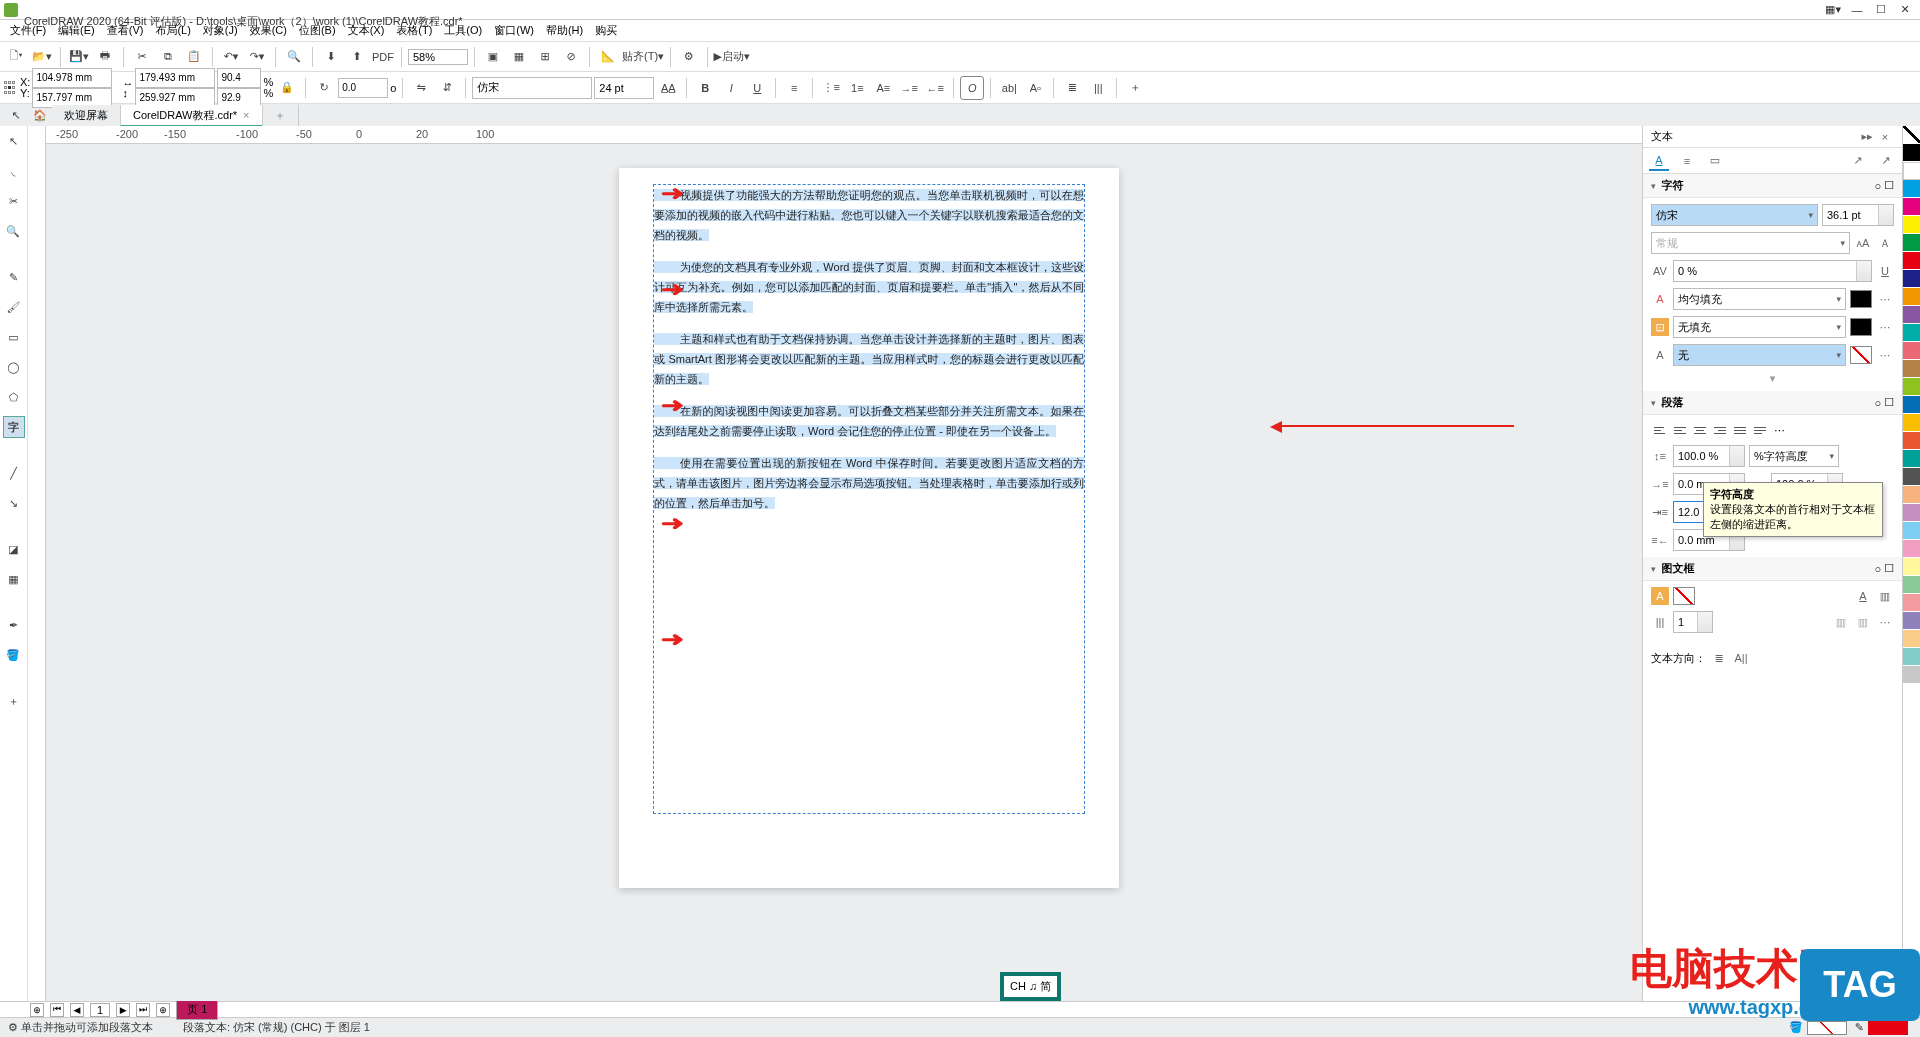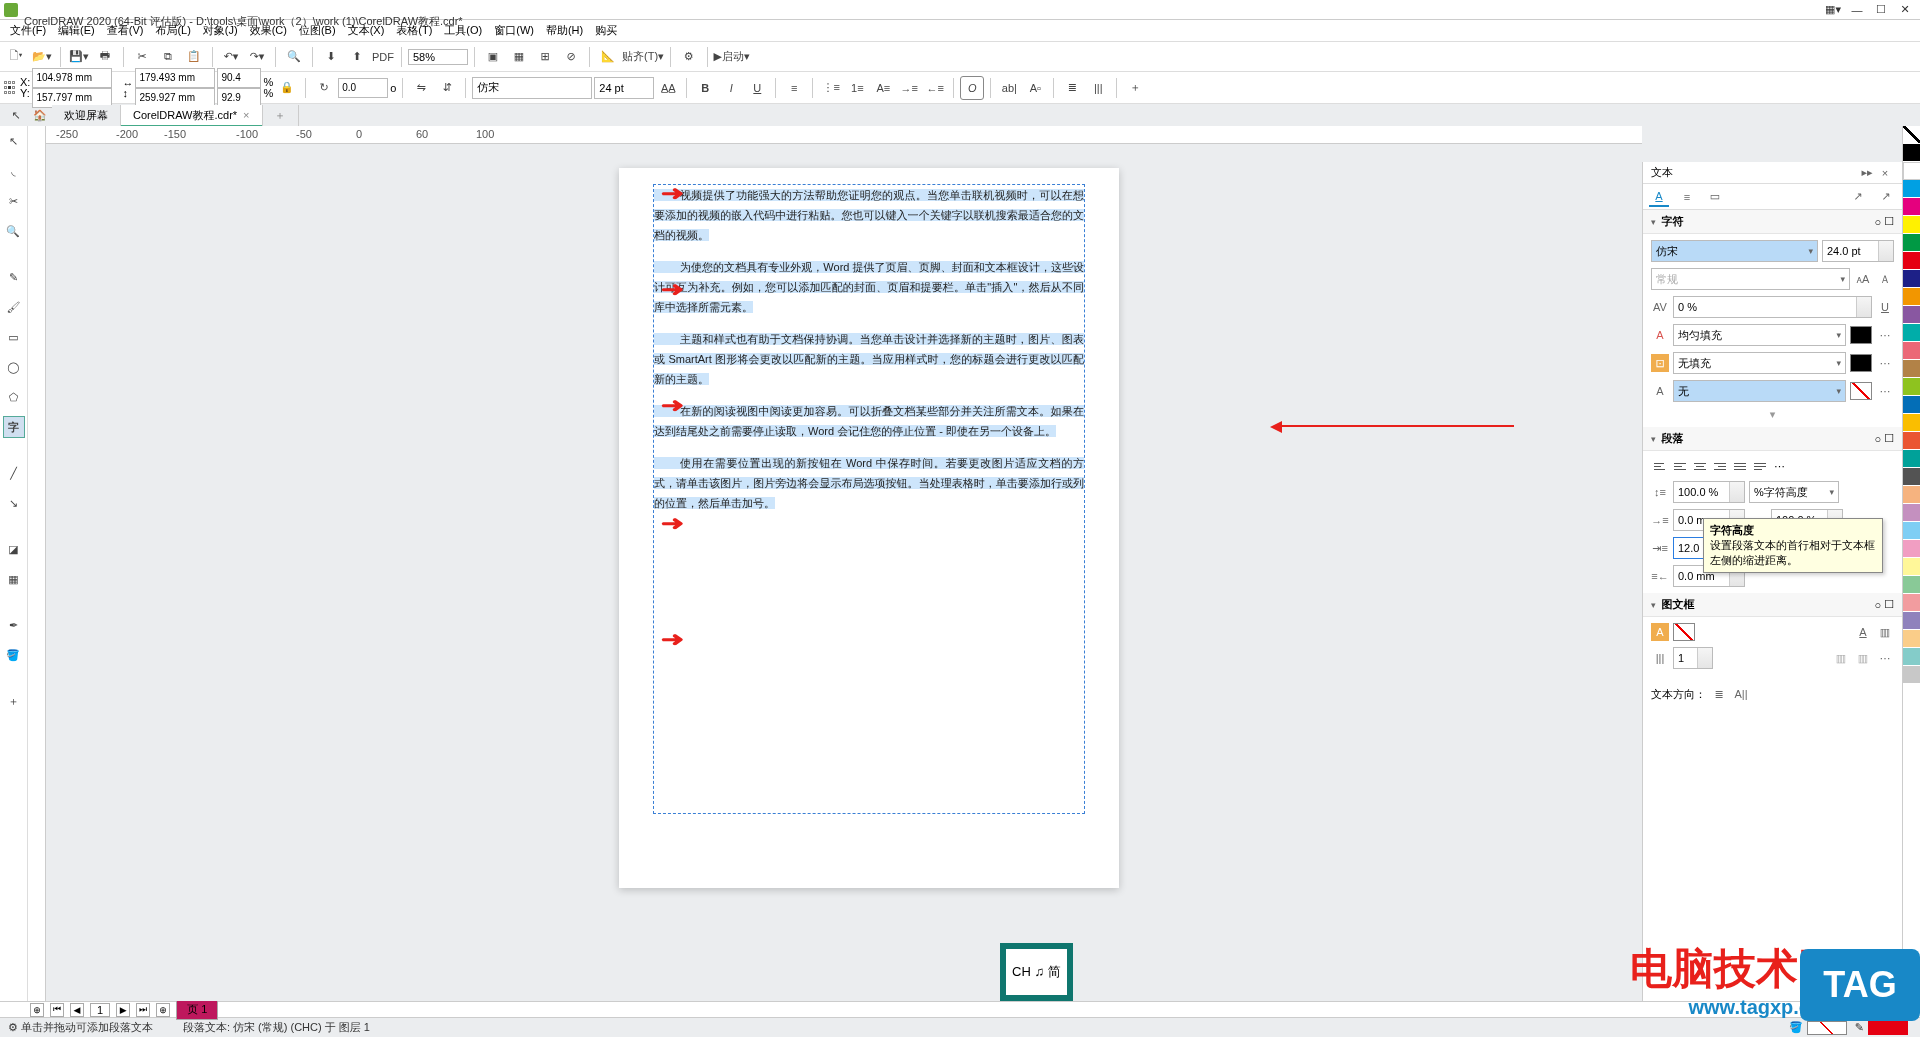--- a/index.html
+++ b/index.html
@@ -31,21 +31,21 @@
 .canvas-area{flex:1;position:relative;background:#ebedef;overflow:hidden;}
 .ruler-h{height:18px;background:#fff;border-bottom:1px solid #ccc;position:relative;font-size:9px;color:#555;}
 .ruler-h span{position:absolute;top:2px;}
 .canvas{position:absolute;left:50%;top:42px;transform:translateX(-45%);width:500px;height:720px;background:#fff;box-shadow:0 2px 8px rgba(0,0,0,.2);}
 .textframe{position:absolute;left:34px;top:16px;width:432px;height:630px;border:1px dashed #3a7fd5;}
 .textframe p{font-family:"SimSun","宋体",serif;font-size:13px;line-height:20px;color:#222;text-align:justify;margin-bottom:12px;}
 .textframe p span.hl{background:#cde5fb;}
 .redarrow{position:absolute;left:10px;color:#e8201b;font-size:20px;font-weight:bold;transform:scaleX(1.4);}
 .bigarrow{position:absolute;right:-430px;top:240px;width:240px;height:0;border-top:2px solid #e8201b;}
 .bigarrow::before{content:"";position:absolute;left:-10px;top:-6px;border:6px solid transparent;border-right:12px solid #e8201b;}
-.rightpanel{width:260px;background:#fff;border-left:1px solid #ccc;display:flex;flex-direction:column;position:relative;margin-top:36px;}
+.rightpanel{width:260px;background:#fff;border-left:1px solid #ccc;display:flex;flex-direction:column;position:relative;}
 .rp-title{height:22px;display:flex;align-items:center;padding:0 8px;border-bottom:1px solid #ddd;}
 .rp-tabs{height:26px;display:flex;align-items:center;padding:0 6px;gap:8px;border-bottom:1px solid #ddd;}
 .rp-tabs .t{width:20px;height:20px;display:flex;align-items:center;justify-content:center;color:#666;cursor:pointer;}
 .rp-tabs .t.active{color:#1888c7;border-bottom:2px solid #1888c7;}
 .rp-section-h{height:24px;display:flex;align-items:center;padding:0 8px;background:#f7f7f7;border-bottom:1px solid #e5e5e5;cursor:pointer;}
 .rp-section-h::before{content:"▾";margin-right:6px;font-size:9px;color:#666;}
 .rp-body{padding:6px 8px;display:flex;flex-direction:column;gap:6px;}
 .row{display:flex;align-items:center;gap:4px;}
 .selbox{flex:1;height:22px;border:1px solid #bbb;background:#fff;padding:0 4px;display:flex;align-items:center;position:relative;}
 .selbox.blue{background:#b9daf7;}
@@ -54,21 +54,21 @@
 .numbox::after{content:"";position:absolute;right:0;top:0;bottom:0;width:14px;border-left:1px solid #ccc;background:linear-gradient(#f5f5f5,#e5e5e5);}
 .numbox.focus{border:1px solid #2a7de1;background:#fff;}
 .iconbtn{width:18px;height:18px;display:inline-flex;align-items:center;justify-content:center;color:#666;}
 .colorsw{width:22px;height:18px;background:#000;border:1px solid #888;}
 .colorstrip{width:18px;background:#fff;border-left:1px solid #ccc;display:flex;flex-direction:column;}
 .csw{width:18px;height:18px;border-bottom:1px solid #fff;}
 .statusbar{height:16px;background:#fff;border-top:1px solid #ccc;display:flex;align-items:center;padding:0 30px;gap:6px;font-size:10px;}
 .pagenav{width:14px;height:14px;border:1px solid #aaa;display:inline-flex;align-items:center;justify-content:center;font-size:9px;cursor:pointer;}
 .footerbar{height:20px;background:#ebedef;border-top:1px solid #ccc;display:flex;align-items:center;padding:0 8px;font-size:11px;color:#333;}
 .footswatch{width:40px;height:14px;margin-right:4px;}
-.imestatus{position:absolute;left:1000px;bottom:36px;background:#fff;border:6px solid #0f766e;padding:14px 6px;font-size:13px;}
+.imestatus{position:absolute;left:1000px;bottom:36px;background:#fff;border:4px solid #0f766e;padding:3px 6px;font-size:11px;}
 .tooltip{position:absolute;background:#ffffe1;border:1px solid #888;padding:4px 6px;font-size:11px;box-shadow:2px 2px 4px rgba(0,0,0,.2);z-index:50;max-width:180px;line-height:15px;}
 .watermark1{position:absolute;right:80px;bottom:40px;color:#e8201b;font-size:42px;font-weight:bold;font-family:"SimHei",sans-serif;}
 .watermark2{position:absolute;right:80px;bottom:18px;color:#1888c7;font-size:20px;font-weight:bold;}
 .taglogo{position:absolute;right:0;bottom:16px;width:120px;height:72px;background:#1888c7;color:#fff;display:flex;align-items:center;justify-content:center;font-size:36px;font-weight:bold;border-radius:8px;}
 .alignbtns{display:flex;gap:2px;}
 .alignbtn{width:18px;height:18px;border:1px solid transparent;display:flex;flex-direction:column;justify-content:center;gap:2px;padding:2px;cursor:pointer;}
 .alignbtn .l{height:1px;background:#555;}
 </style>
 </head>
 <body>
@@ -265,21 +265,21 @@
   <div class="ruler-v"></div>
 
   <div class="canvas-area">
     <div class="ruler-h">
       <span style="left:10px">-250</span>
       <span style="left:70px">-200</span>
       <span style="left:118px">-150</span>
       <span style="left:190px">-100</span>
       <span style="left:250px">-50</span>
       <span style="left:310px">0</span>
-      <span style="left:370px">60</span>
+      <span style="left:370px">20</span>
       <span style="left:430px">100</span>
     </div>
     <div class="canvas">
       <div class="textframe">
         <div class="redarrow" style="top:-4px">➜</div>
         <div class="redarrow" style="top:92px">➜</div>
         <div class="redarrow" style="top:208px">➜</div>
         <div class="redarrow" style="top:326px">➜</div>
         <div class="redarrow" style="top:442px">➜</div>
         <p><span class="hl" style="padding-left:26px">视频提供了功能强大的方法帮助您证明您的观点。当您单击联机视频时，可以在想要添加的视频的嵌入代码中进行粘贴。您也可以键入一个关键字以联机搜索最适合您的文档的视频。</span></p>
@@ -310,21 +310,21 @@
       <div class="t">↗</div>
     </div>
 
     <div class="rp-section-h"><b>字符</b><div style="flex:1"></div><span>○</span>&nbsp;<span>☐</span></div>
     <div class="rp-body">
       <div class="row">
         <div class="selbox blue">
             <span>仿宋</span>
           </div>
         <div class="numbox">
-            <span>24.0 pt</span>
+            <span>36.1 pt</span>
           </div>
       </div>
       <div class="row">
           <div class="selbox" style="color:#aaa">
             <span>常规</span>
           </div>
         <span class="iconbtn">ᴀA</span>
         <span class="iconbtn">Ａ</span>
       </div>
       <div class="row">

